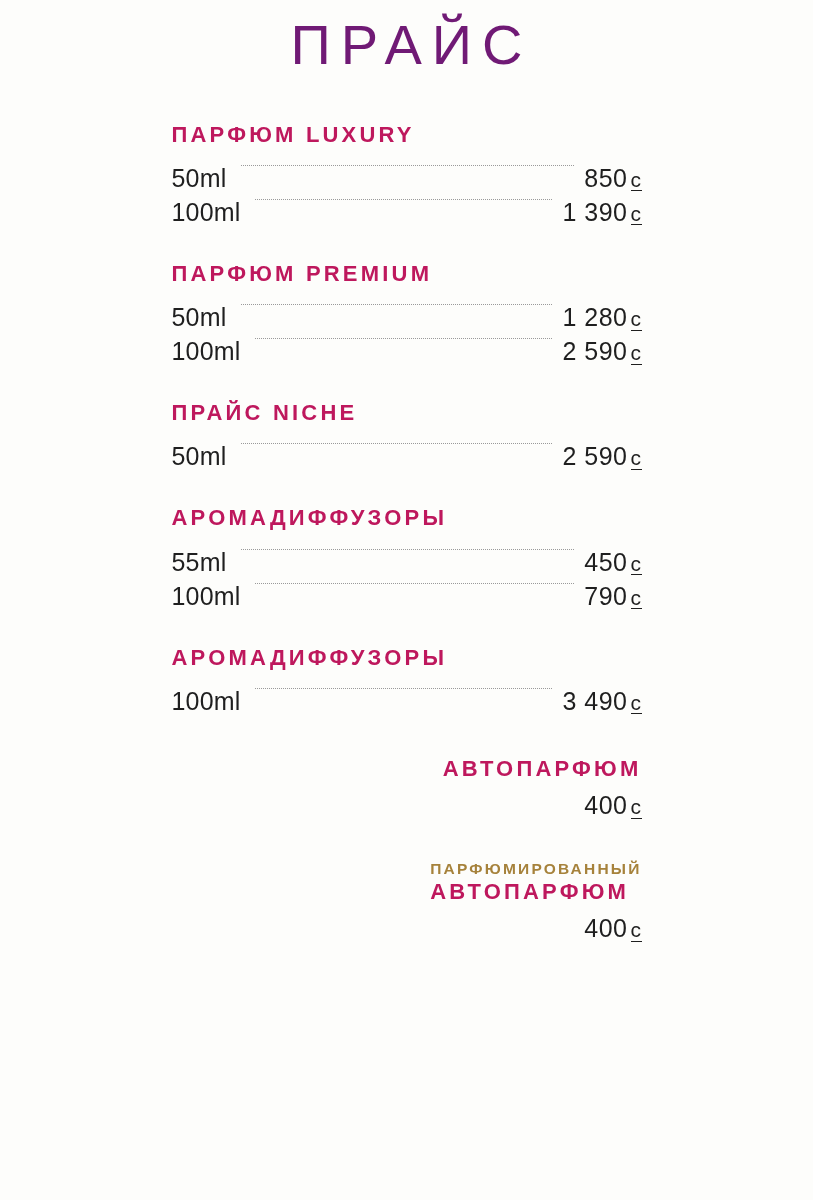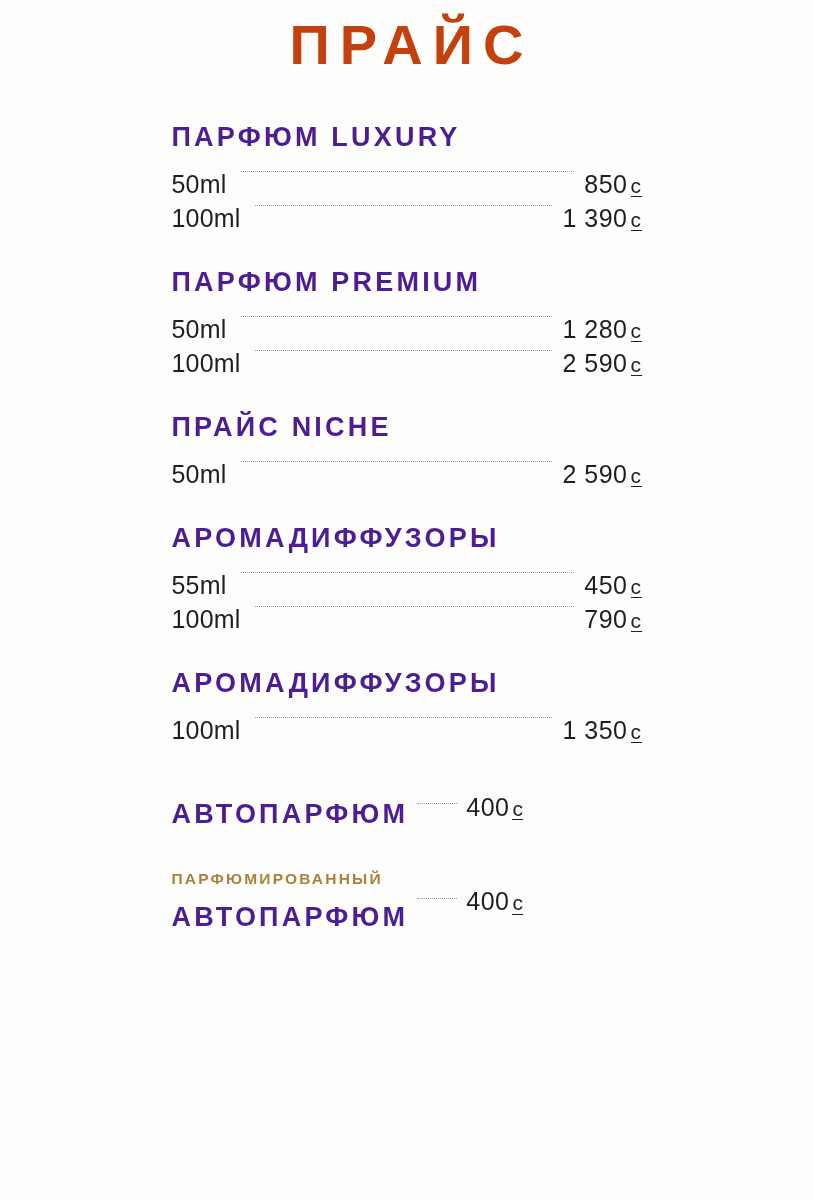--- a/index.html
+++ b/index.html
@@ -18,47 +18,46 @@
     position: relative;
     width: 813px;
     height: 1200px;
     background: #fdfdfb;
     box-sizing: border-box;
     padding: 0;
   }
   .title {
     text-align: center;
     font-size: 56px;
-    font-weight: 700;
+    font-weight: 400;
     letter-spacing: 10px;
-    color: #c2410c;
+    color: #701a75;
     margin: 14px 0 0 0;
     padding-left: 10px;
     line-height: 1.1;
   }
 
   .content {
     margin: 0 auto;
     width: 470px;
     padding-left: 0;
   }
 
   .section {
     margin-top: 34px;
   }
   .section.first { margin-top: 46px; }
 
   .section-head {
-    color: #4c1d95;
-    font-size: 27px;
+    color: #be185d;
+    font-size: 22px;
     font-weight: 700;
     letter-spacing: 3.2px;
     line-height: 1.15;
     white-space: nowrap;
-    margin-top: 14px;
   }
   .section-sub {
     color: #a6823b;
     font-size: 15.5px;
     font-weight: 700;
     letter-spacing: 2.2px;
     line-height: 1.2;
     margin-bottom: 2px;
   }
 
@@ -93,22 +92,23 @@
     font-size: 21px;
     border-bottom: 1.6px solid #1f1f1f;
     line-height: 0.92;
     padding-bottom: 1px;
     margin-left: 3px;
   }
 
   
   .inline-section {
     display: flex;
-    align-items: center;
+    align-items: flex-end;
     margin-top: 40px;
+    flex-direction: column;
   }
   .inline-section .headwrap { white-space: nowrap; }
   .inline-section .dots {
     flex: 1 1 auto;
     border-bottom: 1px dotted #9a9a9a;
     margin: 0 9px 8px 9px;
     height: 1px;
     max-width: 40px;
   }
   .inline-section .price {
@@ -186,21 +186,21 @@
         </div>
       </div>
     </div>
 
     <div class="section">
       <div class="section-head">АРОМАДИФФУЗОРЫ</div>
       <div class="rows">
         <div class="row">
           <span class="vol">100ml</span>
           <span class="dots"></span>
-          <span class="price"><span>1 350</span><span class="cur">c</span></span>
+          <span class="price"><span>3 490</span><span class="cur">c</span></span>
         </div>
       </div>
     </div>
 
     <div class="inline-section">
       <div class="headwrap">
         <span class="section-head stack-head">АВТОПАРФЮМ</span>
       </div>
       <span class="dots"></span>
       <span class="price"><span>400</span><span class="cur">c</span></span>

